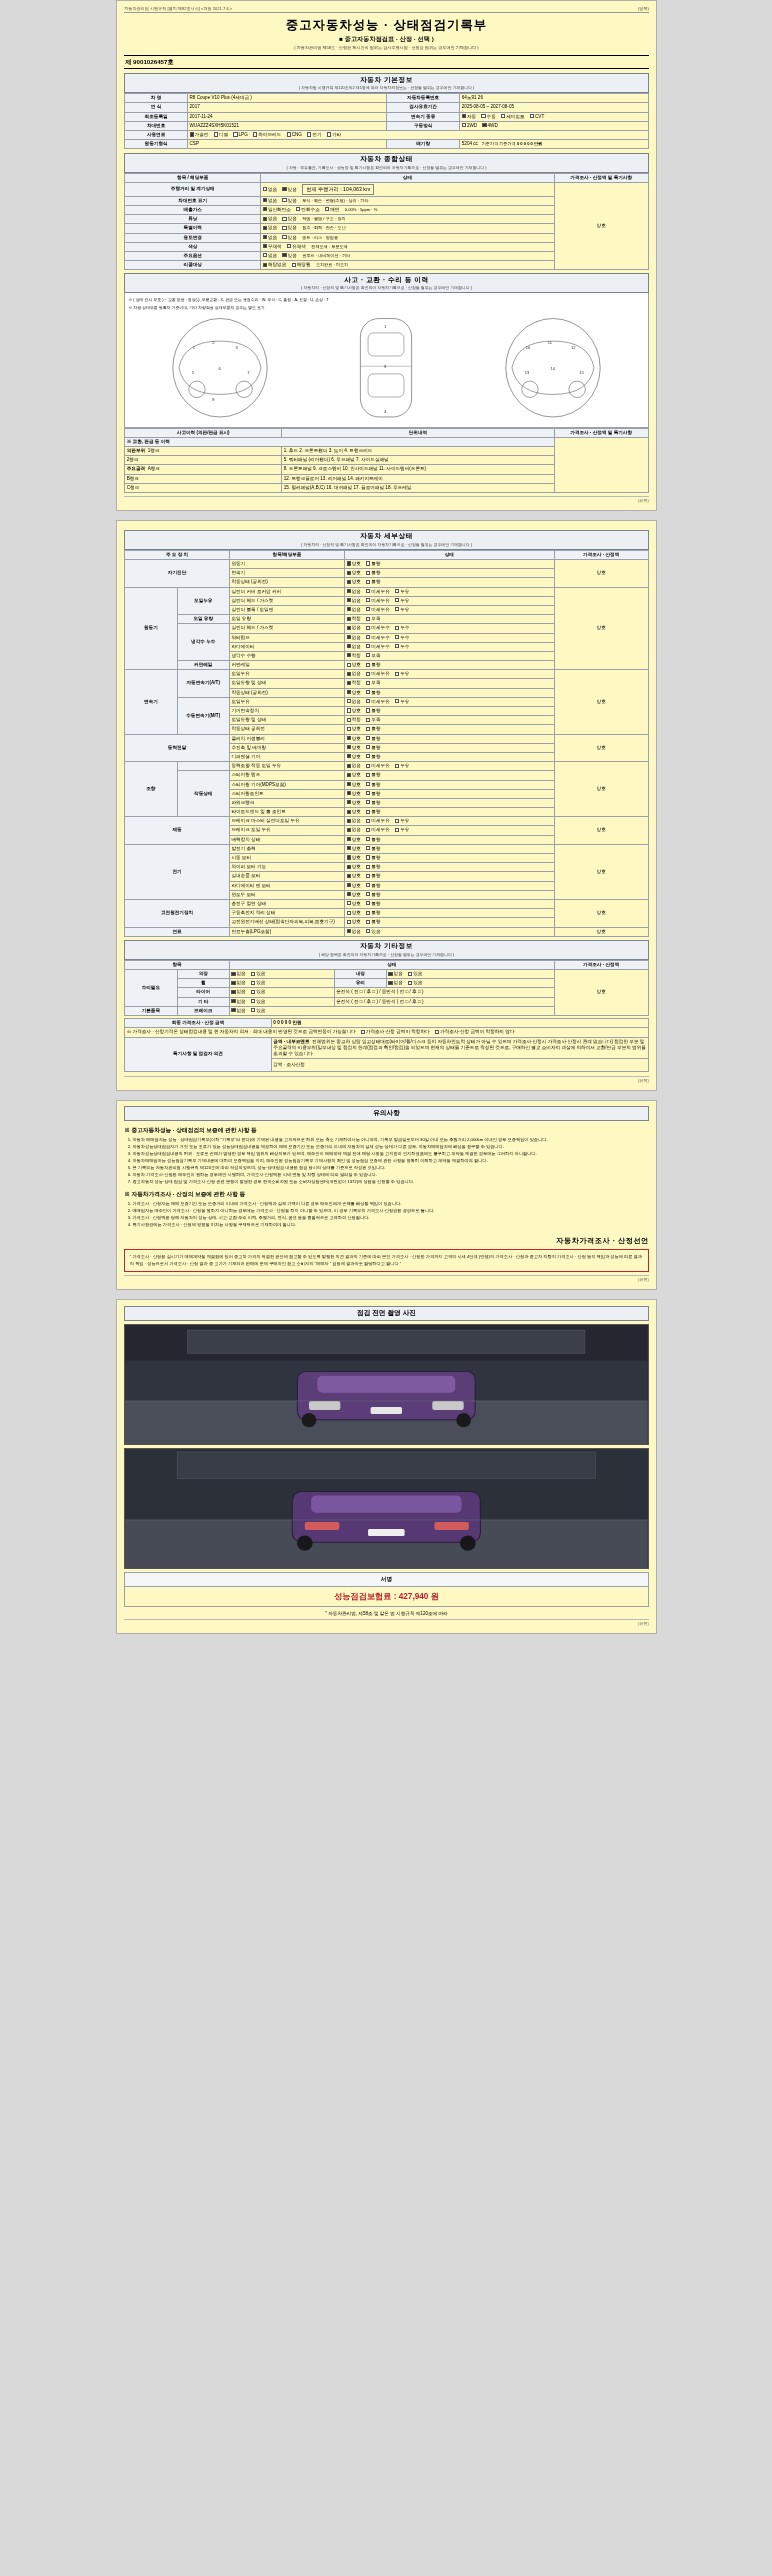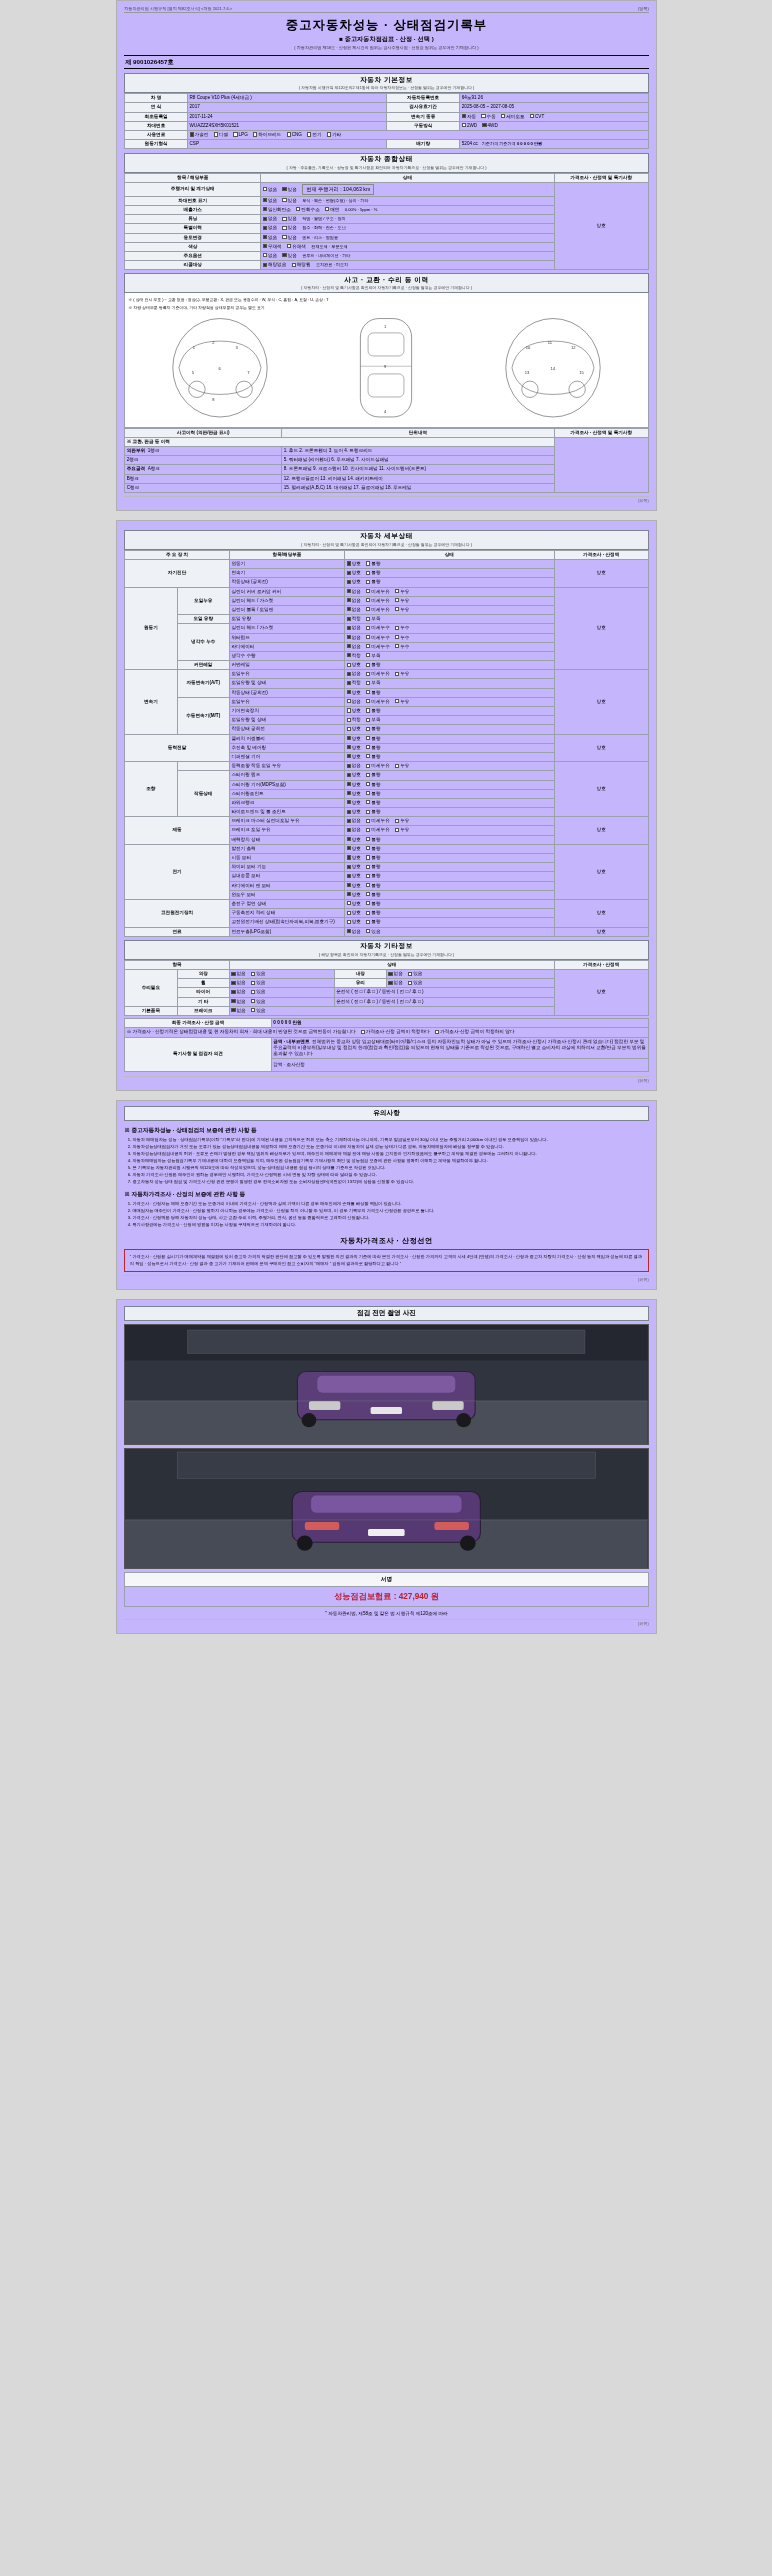--- a/index.html
+++ b/index.html
@@ -7,21 +7,21 @@
   body {
     width:773px;
     background:#d9d9d9;
     font-family:"Liberation Sans", sans-serif;
     font-size:5.7px;
     color:#000;
   }
   .page {
     width:541px;
     margin:0 auto 9.3px auto;
-    background:#c4b5fd;
+    background:#fef9c3;
     border:0.5px solid #b0b0b0;
     padding:5.2px 7.2px 7.2px 7.2px;
     position:relative;
   }
   .page-head {
     display:flex;
     justify-content:space-between;
     font-size:4.1px;
     color:#444;
     border-bottom:0.5px solid #999;
@@ -132,21 +132,21 @@
     border:1px solid #c0272d;
     padding:3.6px 4.6px;
     font-size:4.2px;
     line-height:1.6;
     margin-top:3.1px;
   }
   .notice-title {
     background:#eceff3; border:0.5px solid #7a8491; text-align:center;
     font-size:6.7px; font-weight:bold; padding:2.1px 0; margin-bottom:4.1px;
   }
-  .sig-title { text-align:center; font-size:7.2px; font-weight:bold; margin:7.2px 0 3.1px 0; letter-spacing:0.5px;}
+  .sig-title { text-align:right; font-size:7.2px; font-weight:bold; margin:7.2px 0 3.1px 0; letter-spacing:0.5px;}
 </style>
 </head>
 <body>
 
 <div class="page">
   <div class="page-head">
     <span>자동차관리법 시행규칙 [별지 제82호서식] &lt;개정 2021.7.6.&gt;</span>
     <span>(앞쪽)</span>
   </div>
 

